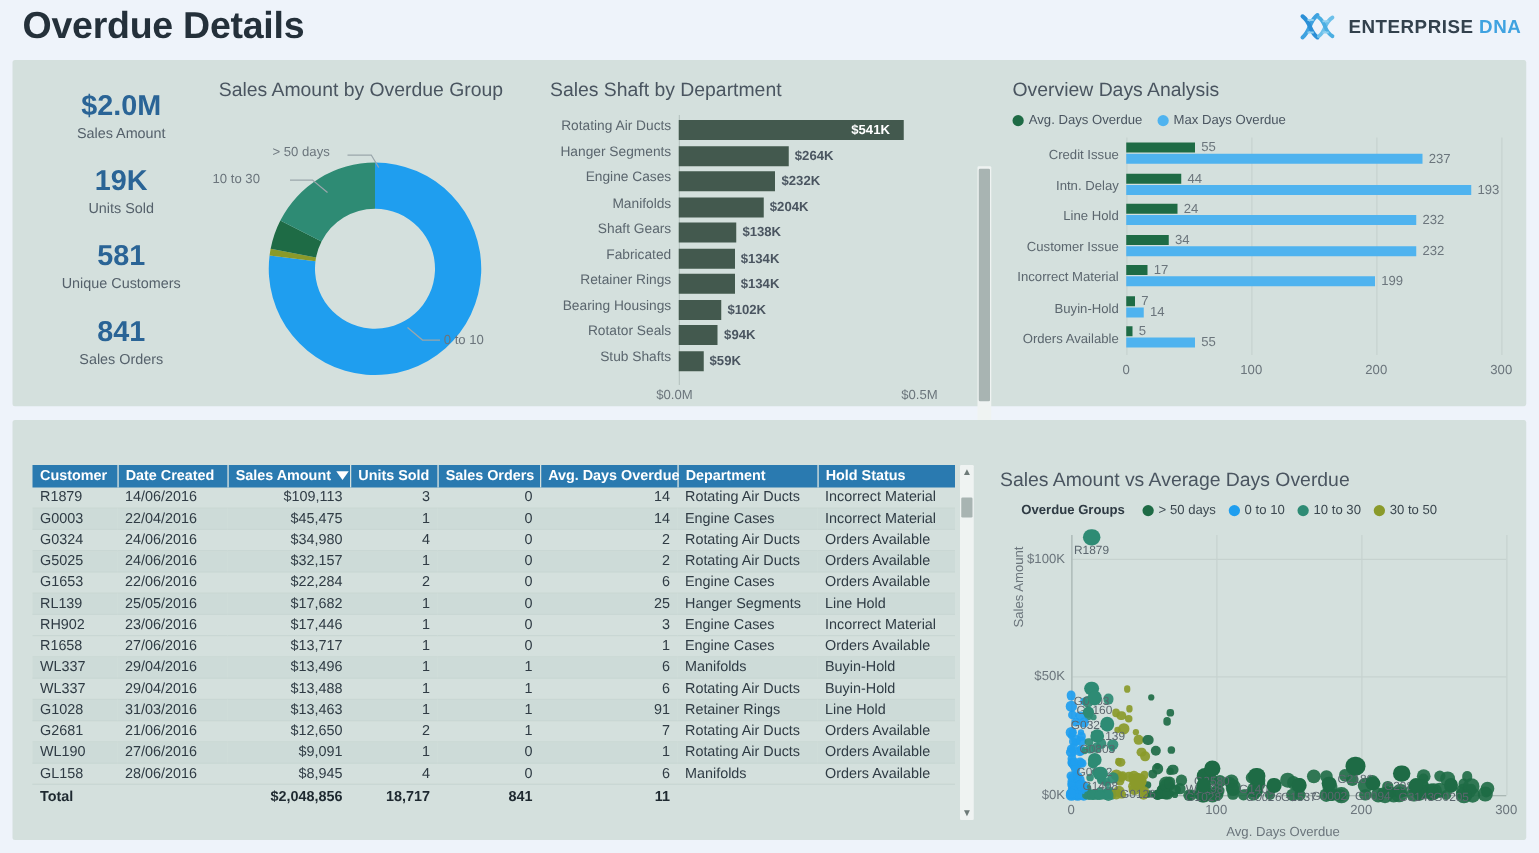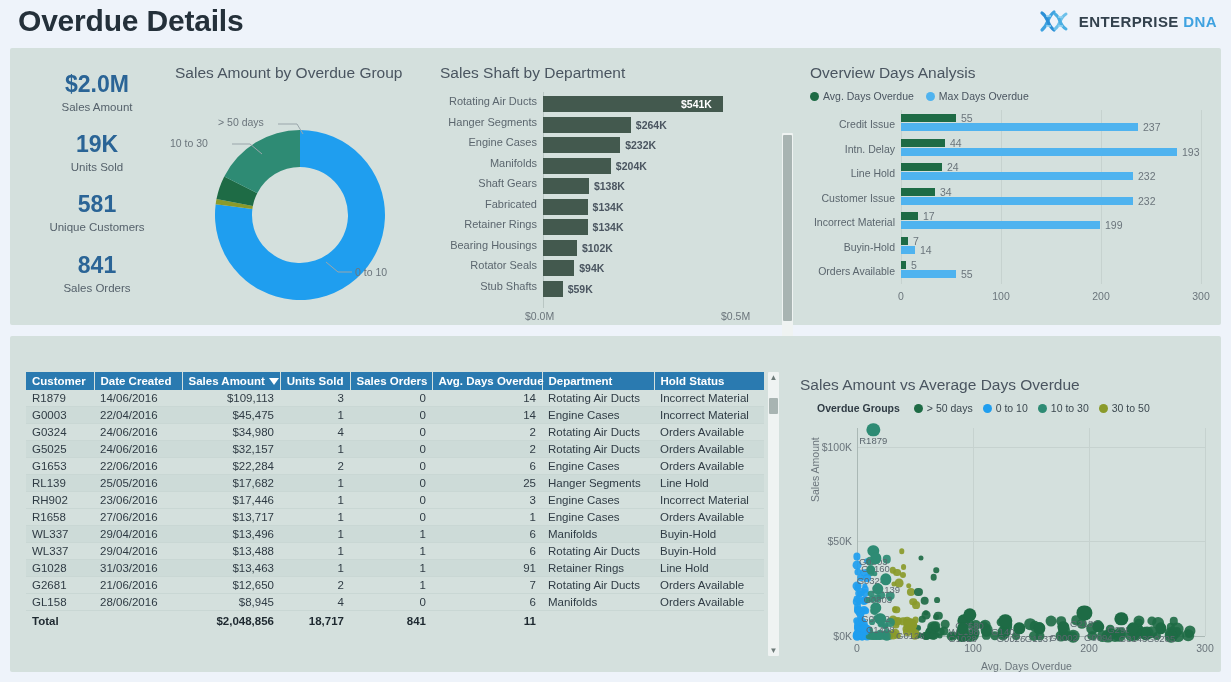--- a/index.html
+++ b/index.html
@@ -529,20 +529,30 @@
             <td class="left">Retainer Rings</td>
             <td class="left">Line Hold</td>
           </tr>
           <tr>
             <td class="left">G2681</td>
             <td class="left">21/06/2016</td>
             <td>$12,650</td>
             <td>2</td>
             <td>1</td>
             <td>7</td>
+            <td class="left">Rotating Air Ducts</td>
+            <td class="left">Orders Available</td>
+          </tr>
+          <tr class="alt">
+            <td class="left">WL190</td>
+            <td class="left">27/06/2016</td>
+            <td>$9,091</td>
+            <td>1</td>
+            <td>0</td>
+            <td>1</td>
             <td class="left">Rotating Air Ducts</td>
             <td class="left">Orders Available</td>
           </tr>
           <tr>
             <td class="left">GL158</td>
             <td class="left">28/06/2016</td>
             <td>$8,945</td>
             <td>4</td>
             <td>0</td>
             <td>6</td>

